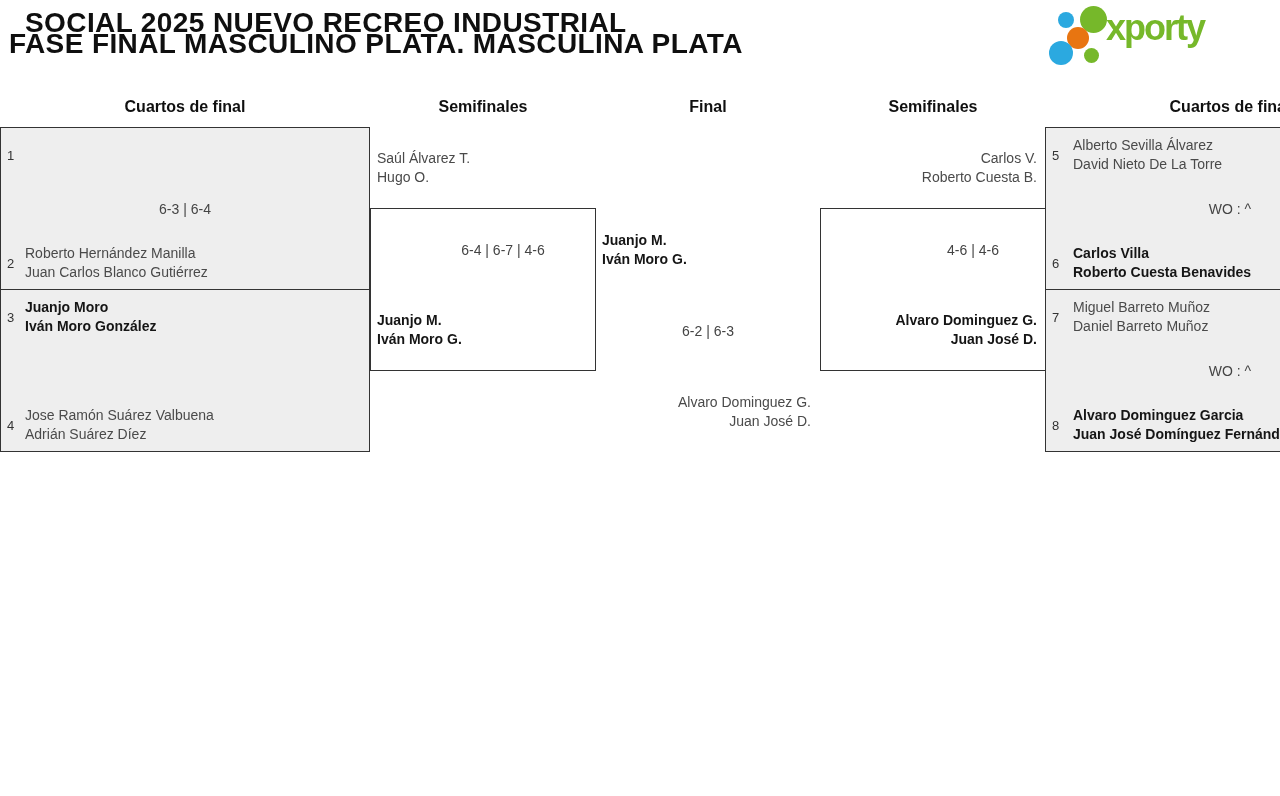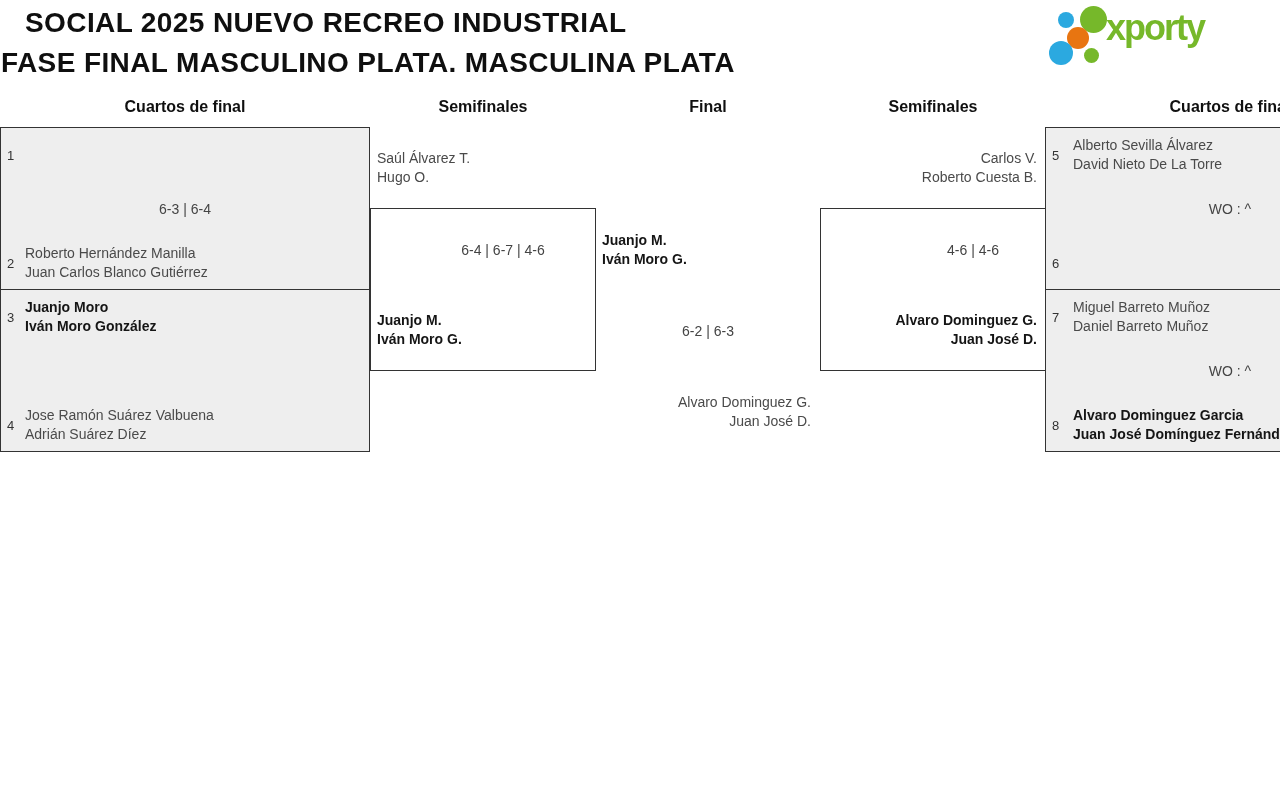--- a/index.html
+++ b/index.html
@@ -3,21 +3,21 @@
 <meta charset="utf-8">
 <style>
   html,body{margin:0;padding:0;background:#fff;}
   #screen{
     position:relative;width:1280px;height:796px;background:#ffffff;
     overflow:hidden;font-family:"Liberation Sans",sans-serif;color:#111;
   }
   .title-line{position:absolute;left:1px;font-size:28px;font-weight:bold;
     color:#0f0f0f;letter-spacing:.4px;white-space:nowrap;line-height:30px;}
   #title-line1{top:8px;padding-left:24px;}
-  #title-line2{top:48px;}
+  #title-line2{top:29px;margin-left:8px;}
 
   .round-header{position:absolute;top:97px;font-size:16px;font-weight:bold;
     color:#101010;text-align:center;line-height:19px;}
   #hdr-qf-left{left:0;width:370px;}
   #hdr-sf-left{left:370px;width:226px;}
   #hdr-final{left:595px;width:226px;}
   #hdr-sf-right{left:820px;width:226px;}
   #hdr-qf-right{left:1045px;width:370px;}
 
   .box{position:absolute;box-sizing:border-box;border:1px solid #333;}
@@ -161,20 +161,24 @@
     <div>Juan José D.</div>
   </div>
 
   <div class="seed" id="seed-5">5</div>
   <div class="team" id="team-qf-rt-top">
     <div>Alberto Sevilla Álvarez</div>
     <div>David Nieto De La Torre</div>
   </div>
   <div class="score" id="score-qf-rt">WO : ^</div>
   <div class="seed" id="seed-6">6</div>
+  <div class="team winner" id="team-qf-rt-bot">
+    <div>Carlos Villa</div>
+    <div>Roberto Cuesta Benavides</div>
+  </div>
 
   <div class="seed" id="seed-7">7</div>
   <div class="team" id="team-qf-rb-top">
     <div>Miguel Barreto Muñoz</div>
     <div>Daniel Barreto Muñoz</div>
   </div>
   <div class="score" id="score-qf-rb">WO : ^</div>
   <div class="seed" id="seed-8">8</div>
   <div class="team winner" id="team-qf-rb-bot">
     <div>Alvaro Dominguez Garcia</div>

